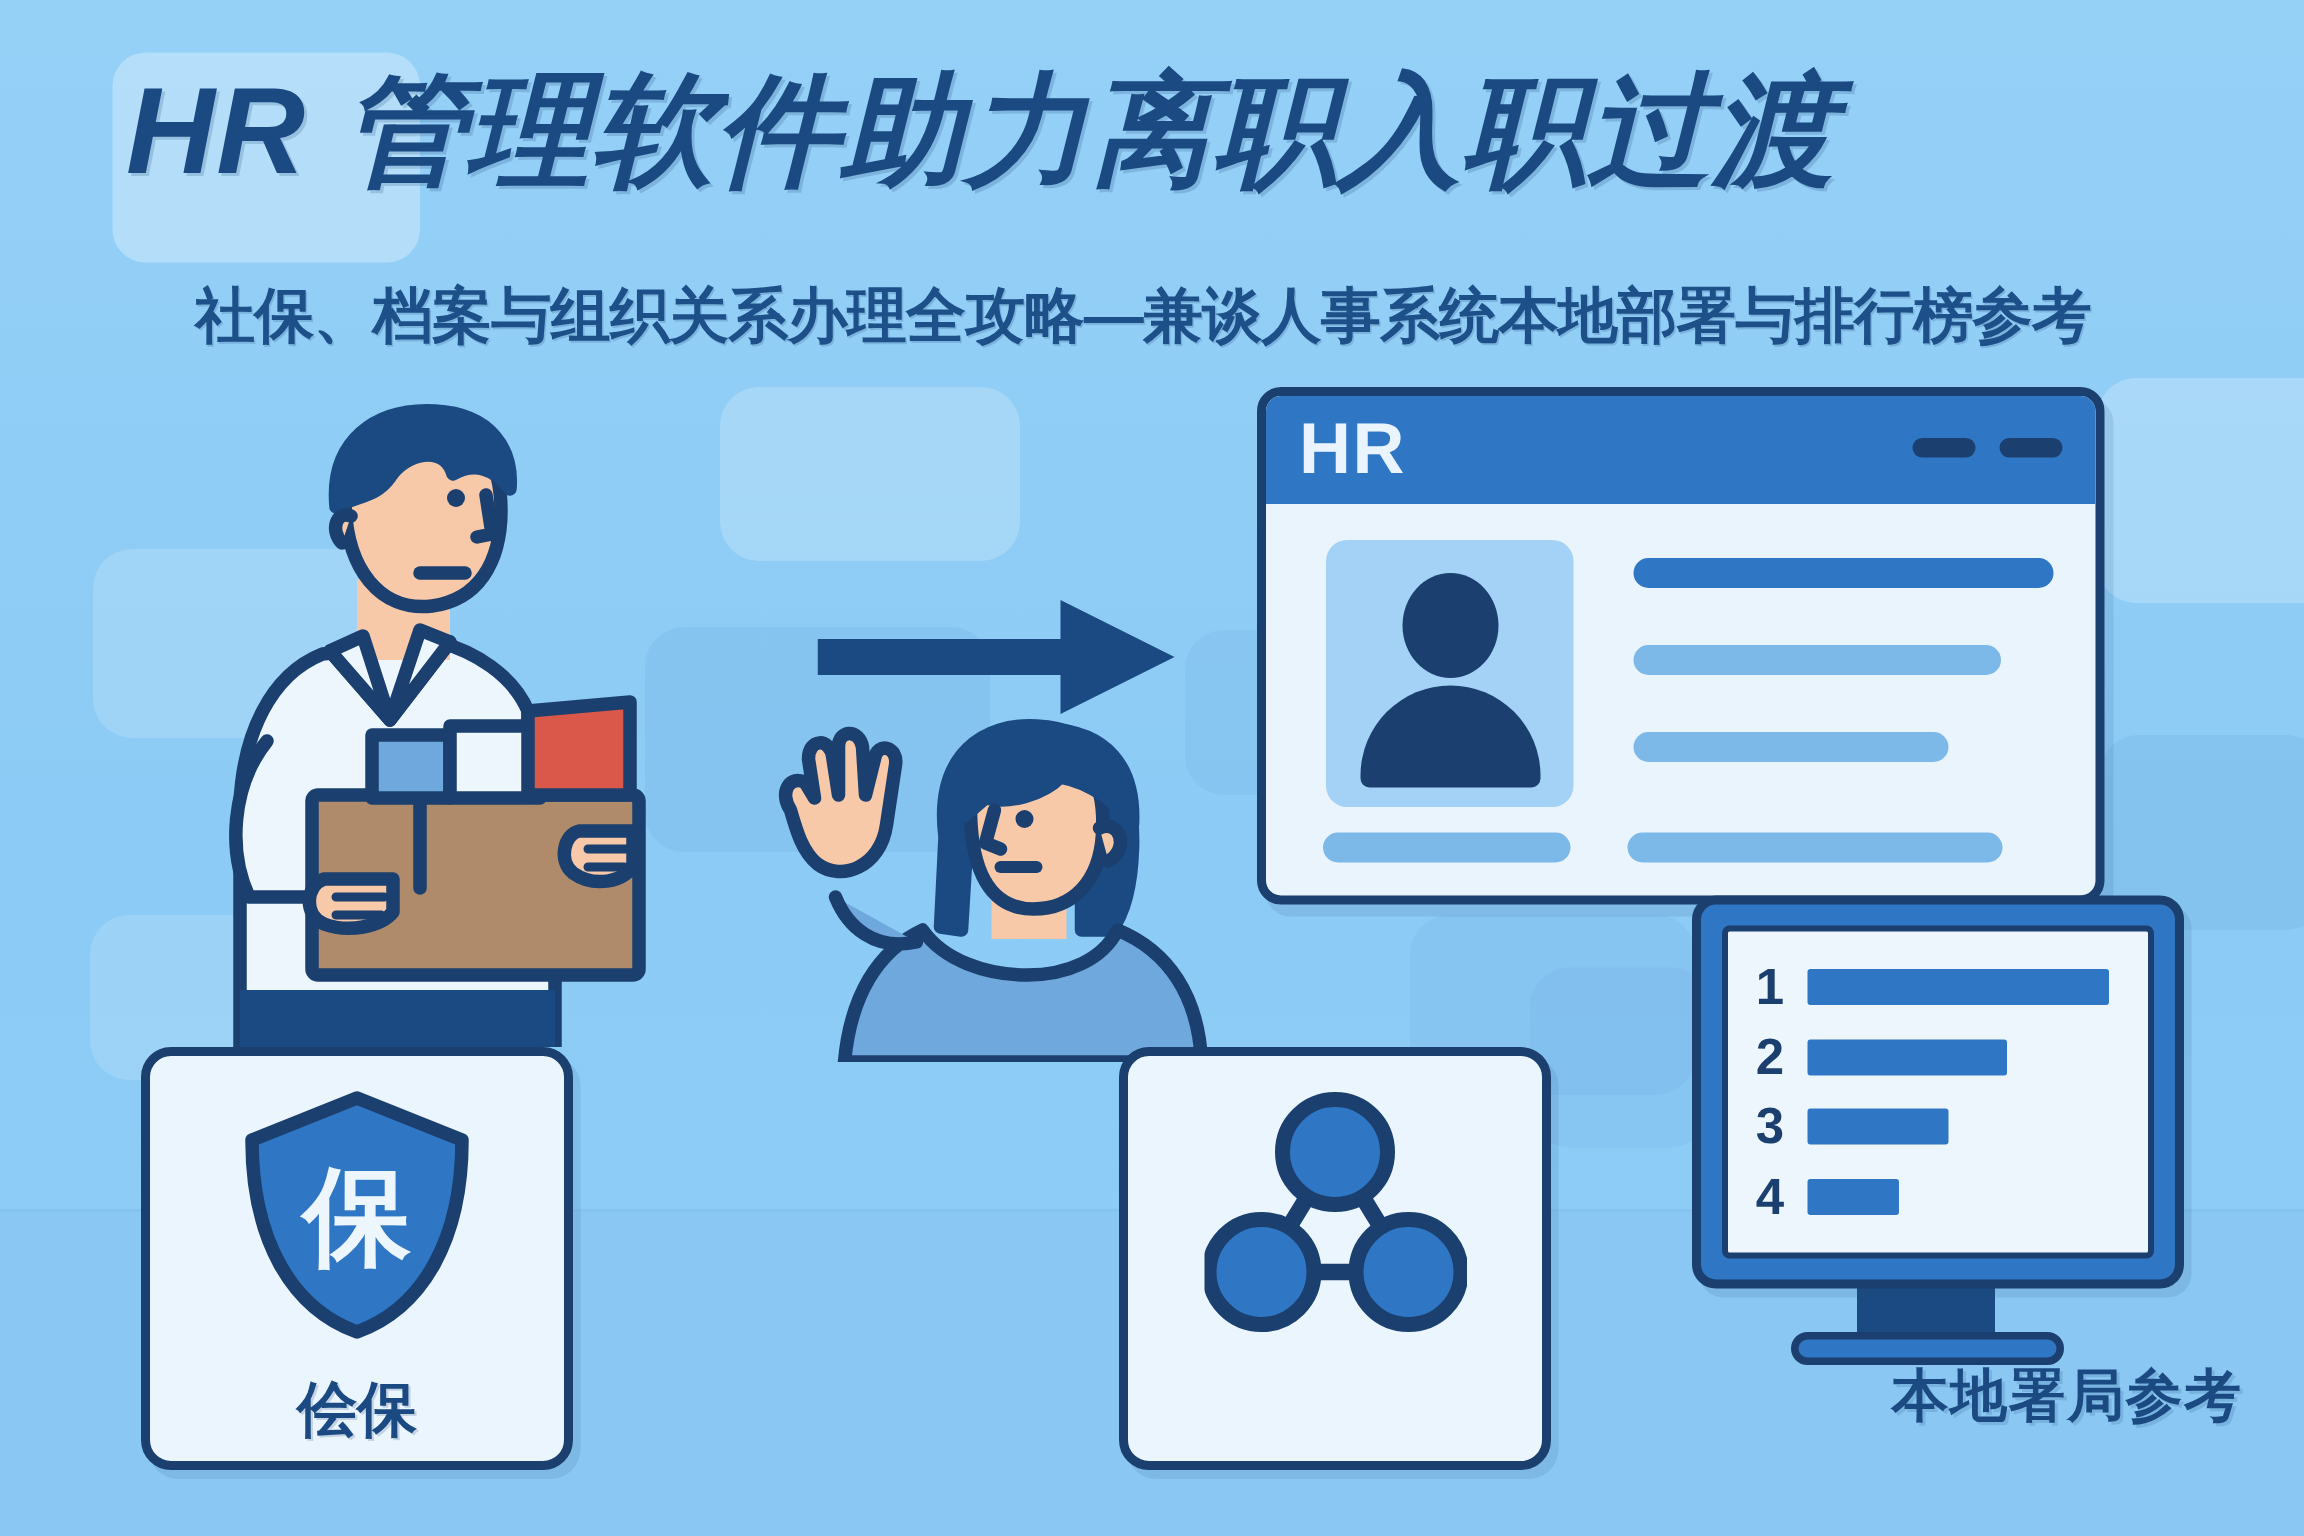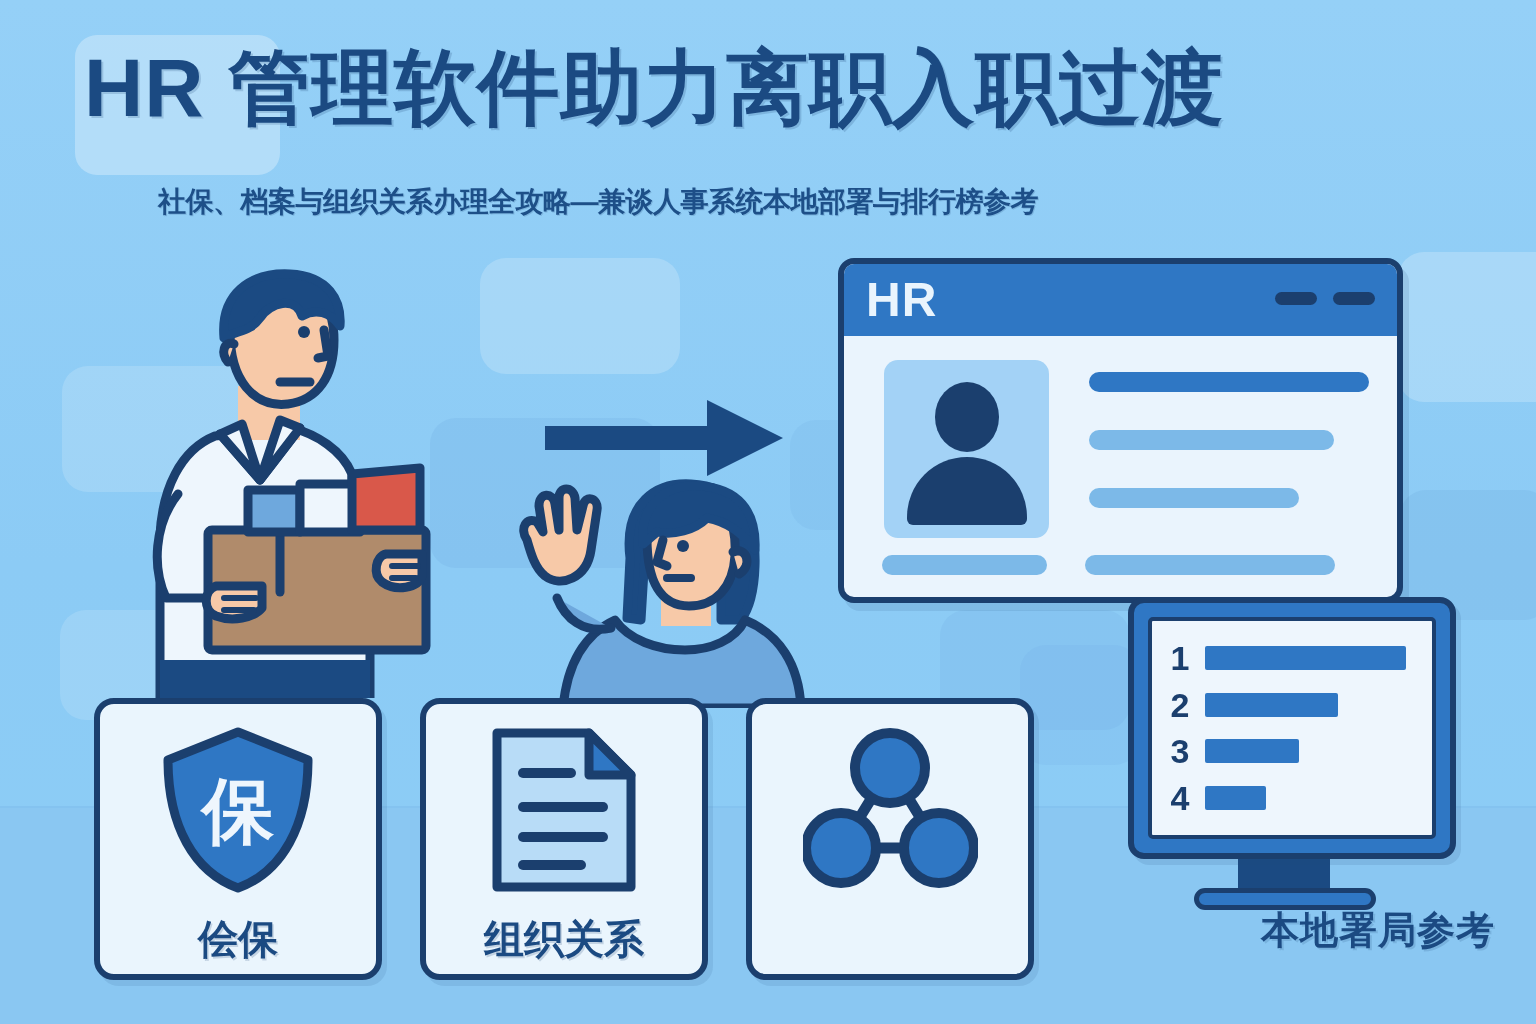--- a/index.html
+++ b/index.html
@@ -52,27 +52,28 @@
     left: 84px;
     top: 44px;
     width: 1400px;
     font-size: 82px;
     font-weight: bold;
     color: #1b4a82;
     letter-spacing: 1px;
     line-height: 1.08;
     white-space: nowrap;
     text-shadow: 2px 2px 0 rgba(20,60,110,0.18);
+    font-style: italic;
   }
   .subtitle {
     position: absolute;
-    left: 158px;
+    left: 130px;
     top: 183px;
     width: 1330px;
-    font-size: 28px;
+    font-size: 40px;
     font-weight: bold;
     color: #1d4f88;
     white-space: nowrap;
     letter-spacing: -0.5px;
     text-shadow: 1px 1px 0 rgba(20,60,110,0.18);
   }
 
   
   .arrow-wrap {
     position: absolute;
@@ -455,35 +456,20 @@
   <div class="card" id="card-1">
     <div class="card-icon">
       <svg width="160" height="168" viewBox="0 0 160 168">
         <path d="M80 6 L150 34 C150 100 124 146 80 162 C36 146 10 100 10 34 Z" fill="#2f77c4" stroke="#1b3f6e" stroke-width="9" stroke-linejoin="round"></path>
         <text class="shield-char" x="80" y="110" text-anchor="middle">保</text>
       </svg>
     </div>
     <div class="card-label">侩保</div>
   </div>
 
-  <div class="card" id="card-2">
-    <div class="card-icon">
-      <svg width="150" height="170" viewBox="0 0 150 170">
-        <path d="M8 8 L100 8 L142 50 L142 162 L8 162 Z" fill="#b8dcf7" stroke="#1b3f6e" stroke-width="9" stroke-linejoin="round"></path>
-        <path d="M100 8 L100 50 L142 50 Z" fill="#2f77c4" stroke="#1b3f6e" stroke-width="9" stroke-linejoin="round"></path>
-        <g stroke="#1b3f6e" stroke-width="10" stroke-linecap="round">
-          <line x1="34" y1="48" x2="82" y2="48"></line>
-          <line x1="34" y1="82" x2="114" y2="82"></line>
-          <line x1="34" y1="112" x2="114" y2="112"></line>
-          <line x1="34" y1="140" x2="92" y2="140"></line>
-        </g>
-      </svg>
-    </div>
-    <div class="card-label">组织关系</div>
-  </div>
 
   <div class="card" id="card-3">
     <div class="card-icon">
       <svg width="175" height="168" viewBox="0 0 175 168">
         <g stroke="#1b3f6e" stroke-width="11" stroke-linecap="round">
           <line x1="87" y1="42" x2="38" y2="122"></line>
           <line x1="87" y1="42" x2="136" y2="122"></line>
           <line x1="38" y1="122" x2="136" y2="122"></line>
         </g>
         <circle cx="87" cy="42" r="35" fill="#2f77c4" stroke="#1b3f6e" stroke-width="10"></circle>

